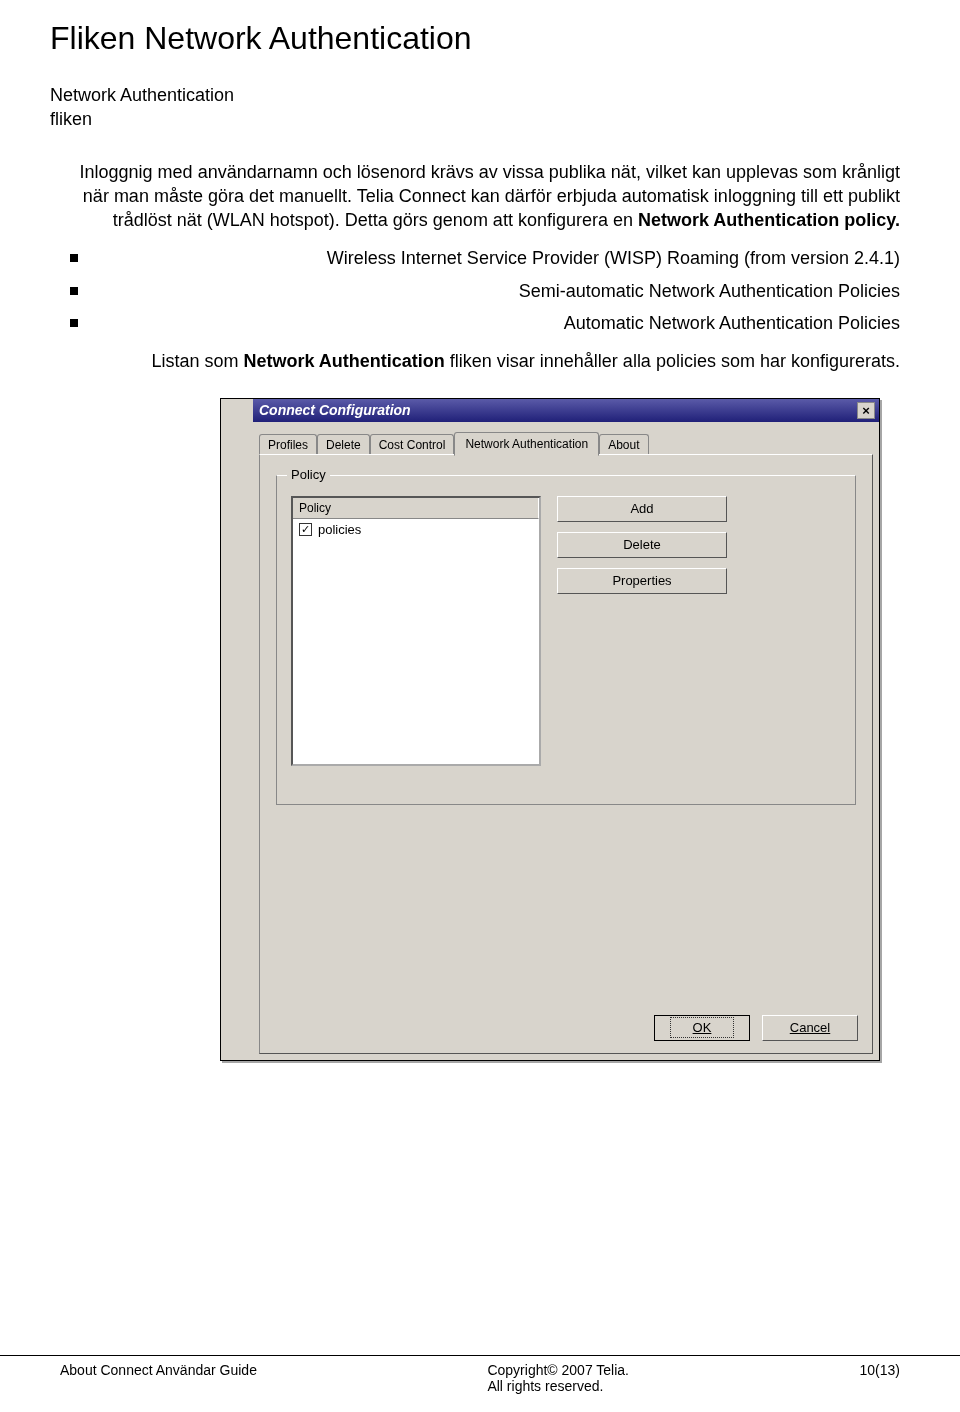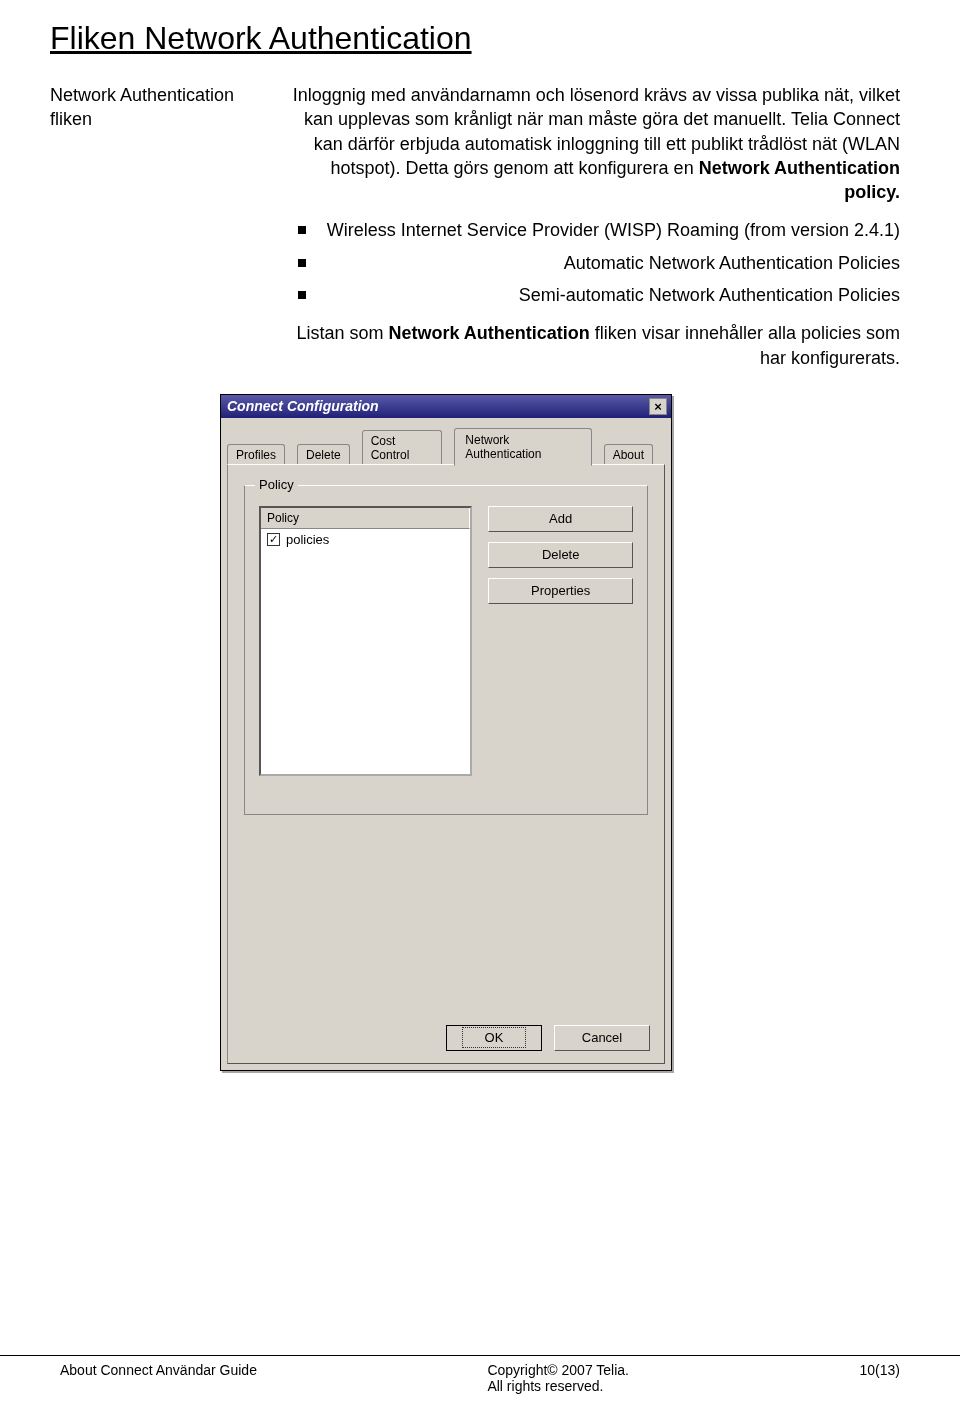--- a/index.html
+++ b/index.html
@@ -1,47 +1,47 @@
 <!DOCTYPE html>
 <html><head>
 <meta charset="utf-8">
 <style>
   * { box-sizing: border-box; margin: 0; padding: 0; }
   html, body { width: 960px; height: 1412px; background: #fff; font-family: Arial, Helvetica, sans-serif; color: #000; }
   .page { width: 960px; height: 1412px; position: relative; padding: 20px 60px 0 50px; }
-  .h1 { font-size: 32px; font-weight: normal; margin-bottom: 26px; text-decoration: underline; }
-  .row { display: flex; gap: 28px; }
+  .h1 { font-size: 32px; font-weight: normal; margin-bottom: 26px; }
+  .row { display: flex; gap: 28px; flex-direction: column; }
   .side { width: 200px; font-size: 18px; line-height: 1.35; }
   .main { flex: 1; font-size: 18px; line-height: 1.35; text-align: right; }
   .main p { margin-bottom: 14px; }
   .boldish { font-weight: bold; }
   ul.policies { list-style: none; margin: 6px 0 14px 0; }
   ul.policies li { position: relative; padding-left: 44px; margin: 8px 0; }
   ul.policies li::before { content: ""; position: absolute; left: 20px; top: 8px; width: 8px; height: 8px; background: #000; }
   
   .dialog-wrap { margin-top: 10px; margin-left: 170px; }
-  .dialog { width: 452px; background: #d8d4cc; border: 1px solid #000; box-shadow: 2px 2px 0 rgba(0,0,0,0.35); font-family: Tahoma, Arial, sans-serif; font-size: 13px; }
+  .dialog { width: 660px; background: #d8d4cc; border: 1px solid #000; box-shadow: 2px 2px 0 rgba(0,0,0,0.35); font-family: Tahoma, Arial, sans-serif; font-size: 13px; padding-left: 32px; }
   .titlebar { height: 23px; background: linear-gradient(#5a5aa8,#202078); color: #fff; display: flex; align-items: center; padding: 0 4px 0 6px; font-weight: bold; font-size: 14px; font-style: italic; }
   .titlebar .spacer { flex: 1; }
   .closebtn { width: 18px; height: 17px; background: #d8d4cc; border: 1px solid #888; display: flex; align-items: center; justify-content: center; font-size: 13px; line-height: 1; color:#000; font-style: normal; cursor: default; }
   .tabs { display: flex; gap: 0; margin: 8px 6px 0 6px; align-items: flex-end; }
-  .tab { background: #d8d4cc; border: 1px solid #888; border-bottom: none; padding: 3px 8px; font-size: 12px; margin-right: 12px; border-radius: 3px 3px 0 0; position: relative; top: 1px; cursor: default; }
+  .tab { background: #d8d4cc; border: 1px solid #888; border-bottom: none; padding: 3px 8px; font-size: 12px; margin-right: 0; border-radius: 3px 3px 0 0; position: relative; top: 1px; cursor: default; }
   .tab.active { background: #d8d4cc; border-bottom: 1px solid #d8d4cc; z-index: 2; top: 2px; padding: 4px 10px; }
   .panel { margin: 0 6px 6px 6px; border: 1px solid #888; border-top-color:#fff; border-right-color:#555; border-bottom-color:#555; padding: 20px 16px 16px 16px; height: 600px; position: relative; }
   .group { border: 1px solid #888; border-top-color:#fff; border-right-color:#888; padding: 20px 14px 26px 14px; position: relative; height: 330px; }
   .group-label { position: absolute; top: -9px; left: 10px; background: #d8d4cc; padding: 0 4px; font-size: 13px; }
   .inner { display: flex; gap: 16px; }
   .listbox { width: 250px; height: 270px; background: #fff; border: 2px inset #aaa; }
   .listhead { background: #d8d4cc; border-bottom: 1px solid #888; padding: 3px 6px; font-size: 12px; border-right: 1px solid #fff; }
   .listrow { display: flex; align-items: center; gap: 6px; padding: 3px 6px; font-size: 13px; }
   .chk { width: 13px; height: 13px; border: 1px solid #333; background: #fff; display: inline-flex; align-items: center; justify-content: center; font-size: 11px; line-height:1; }
   .btns { display: flex; flex-direction: column; gap: 10px; width: 170px; }
   .btn { height: 26px; background: #d8d4cc; border: 1px solid #888; border-top-color:#fff; border-left-color:#fff; border-right-color:#555; border-bottom-color:#555; font-size: 13px; cursor: default; display:flex; align-items:center; justify-content:center; }
   .footer-btns { position: absolute; right: 14px; bottom: 12px; display: flex; gap: 12px; }
-  .footer-btns .btn { width: 96px; }
+  .footer-btns .btn { width: 96px; text-decoration: underline; }
   .footer-btns .btn.ok { border: 1px solid #000; }
   .footer-btns .btn.ok .okinner { border: 1px dotted #333; padding: 2px 22px; }
   
   .pgfoot { position: absolute; left: 0; right: 0; bottom: 18px; padding: 0 60px; display: flex; align-items: flex-start; justify-content: space-between; border-top: 1px solid #000; font-size: 14px; }
   .pgfoot > div { padding-top: 6px; }
   .pgfoot .center { text-align: left; }
 </style>
 </head>
 <body>
 
@@ -49,22 +49,22 @@
   <div class="h1">Fliken Network Authentication</div>
 
   <div class="row">
     <div class="side">Network Authentication fliken</div>
     <div class="main">
       <p>
         <span>Inloggnig med användarnamn och lösenord krävs av vissa publika nät, vilket kan upplevas som krånligt när man måste göra det manuellt. Telia Connect kan därför erbjuda automatisk inloggning till ett publikt trådlöst nät (WLAN hotspot). Detta görs genom att konfigurera en </span><span class="boldish">Network Authentication policy.</span>
       </p>
       <ul class="policies">
         <li>Wireless Internet Service Provider (WISP) Roaming (from version 2.4.1)</li>
+        <li>Semi-automatic Network Authentication Policies</li>
         <li>Automatic Network Authentication Policies</li>
-        <li>Semi-automatic Network Authentication Policies</li>
       </ul>
       <p>
         <span>Listan som </span><span class="boldish">Network Authentication</span><span> fliken visar innehåller alla policies som har konfigurerats.</span>
       </p>
     </div>
   </div>
 
   <div class="dialog-wrap">
     <div class="dialog">
       <div class="titlebar">

